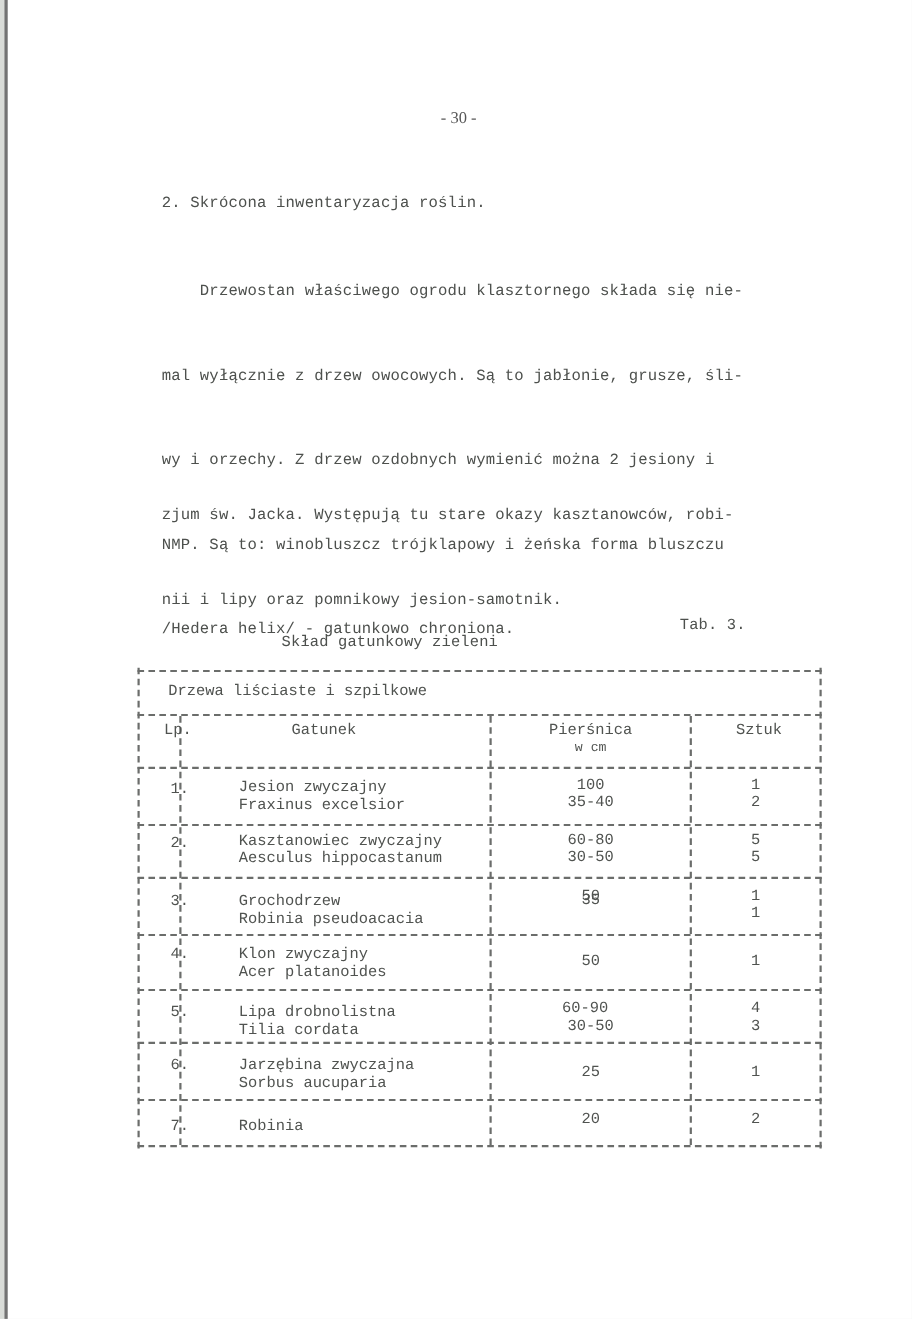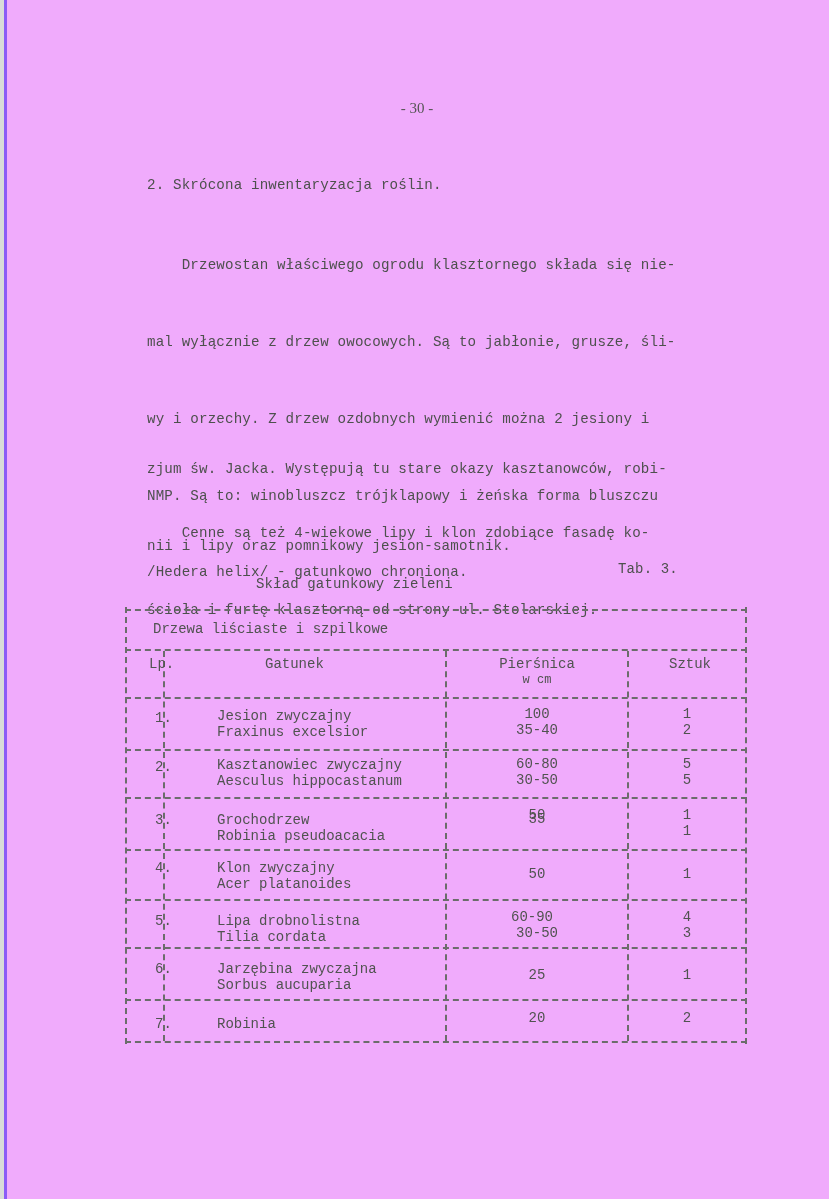--- a/index.html
+++ b/index.html
@@ -5,22 +5,22 @@
   html, body { margin: 0; padding: 0; }
   body {
     width: 829px; height: 1199px; overflow: hidden;
     background: #d9dcd8;
     position: relative;
     font-family: "Liberation Mono", "DejaVu Sans Mono", monospace;
     color: #4a4c4a;
   }
   .page {
     position: absolute; left: 4px; top: 0; width: 825px; height: 1199px;
-    background: #f0abfc;
-    border-left: 3px solid #8b5cf6;
+    background: #ffffff;
+    border-left: 3px solid #737373;
     box-sizing: border-box;
   }
   .page-number {
     position: absolute; left: 360px; top: 100px; width: 100px;
     text-align: center; font-size: 15px; color: #555;
     font-family: "Liberation Serif", serif;
   }
   .text {
     font-size: 14.2px; line-height: 25.6px; letter-spacing: 0.15px;
     white-space: pre; position: absolute;
@@ -57,24 +57,20 @@
     <div>wy i orzechy. Z drzew ozdobnych wymienić można 2 jesiony i</div>
     <div>NMP. Są to: winobluszcz trójklapowy i żeńska forma bluszczu</div>
     <div>/Hedera helix/ - gatunkowo chroniona.</div>
   </div>
 
   <div class="text para p2">
     <div>zjum św. Jacka. Występują tu stare okazy kasztanowców, robi-</div>
     <div>nii i lipy oraz pomnikowy jesion-samotnik.</div>
   </div>
 
-  <div class="text para p3">
-    <div>    Cenne są też 4-wiekowe lipy i klon zdobiące fasadę ko-</div>
-    <div>ścioła i furtę klasztorną od strony ul. Stolarskiej.</div>
-  </div>
 
   <div class="text tab-label">Tab. 3.</div>
   <div class="text table-title">Skład gatunkowy zieleni</div>
 
   <div class="table">
 
     <div class="dash-v" style="left:0; top:0; height:437px;"></div>
     <div class="dash-v" style="left:620px; top:0; height:437px;"></div>
 
     <div class="dash-h" style="left:0; top:2px; width:622px;"></div>

